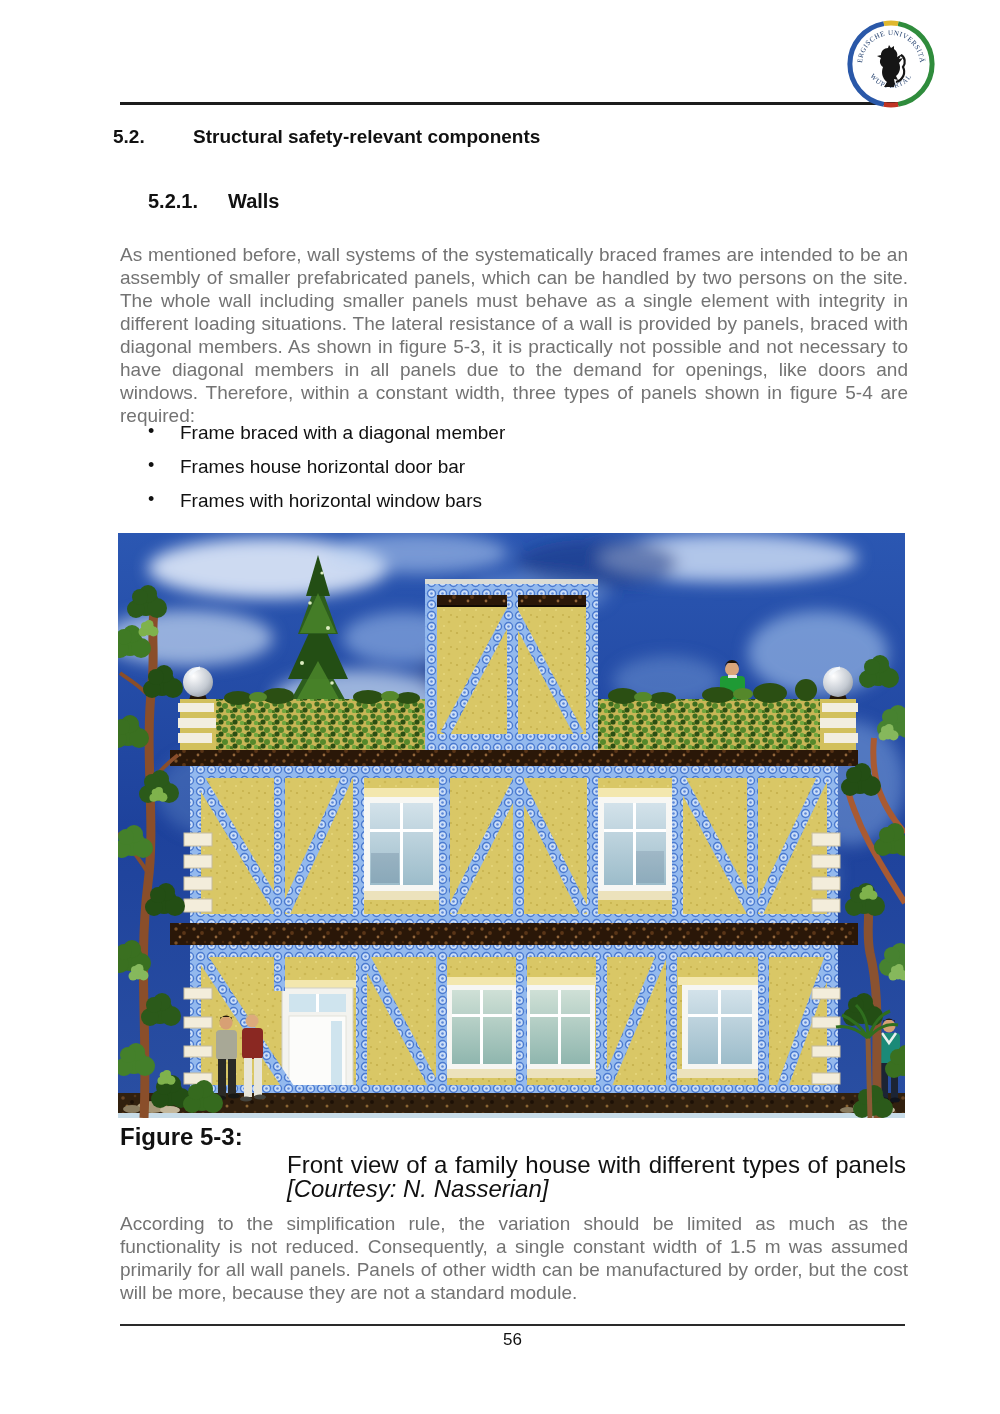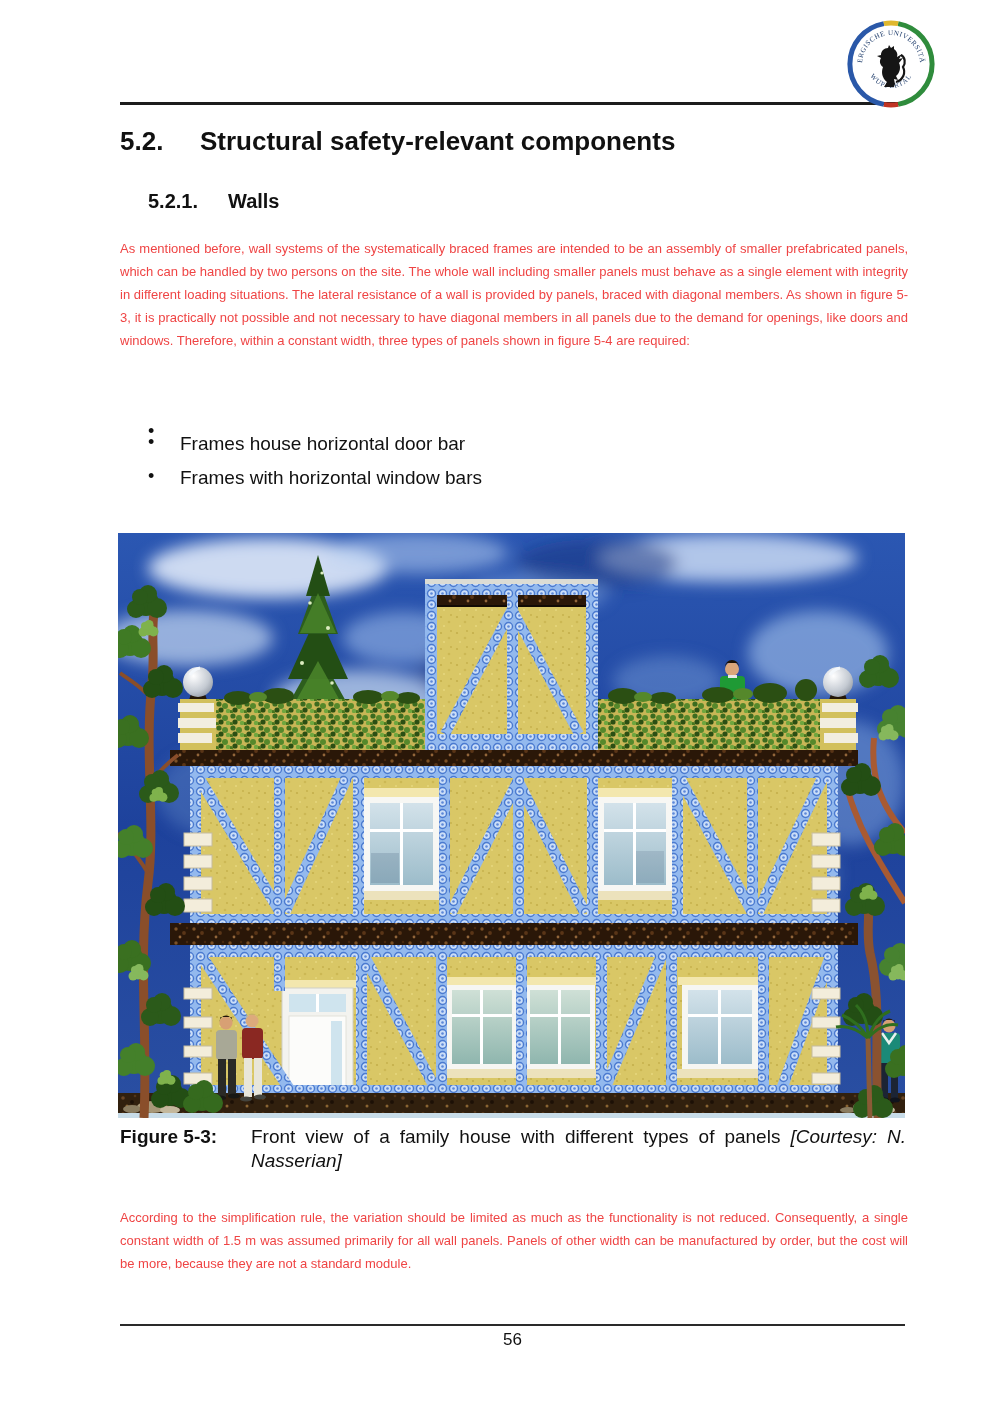--- a/index.html
+++ b/index.html
@@ -1,36 +1,36 @@
 <!DOCTYPE html>
 <html><head>
 <meta charset="utf-8">
 <style>
   html,body{margin:0;padding:0;background:#ffffff;}
   .page{position:relative;width:1000px;height:1414px;background:#fff;overflow:hidden;
         font-family:"Liberation Sans", sans-serif;color:#111;}
   .hdr-text{position:absolute;left:120px;top:83px;font-size:17px;font-weight:bold;letter-spacing:0.1px;}
   .hdr-rule{position:absolute;left:120px;top:102px;width:785px;height:3px;background:#1d1d1d;}
   .logo{position:absolute;left:845px;top:18px;width:92px;height:92px;}
-  .h1{position:absolute;left:120px;top:126px;width:786px;display:flex;font-size:26px;font-weight:bold;}
+  .h1{position:absolute;left:113px;top:126px;width:786px;display:flex;font-size:19px;font-weight:bold;}
   .h1 .num{width:80px;flex:0 0 80px;}
   .h2{position:absolute;left:120px;top:190px;width:786px;display:flex;font-size:20px;font-weight:bold;margin-left:28px;}
   .h2 .num{width:80px;flex:0 0 80px;}
-  .body-par{position:absolute;left:120px;width:788px;font-size:13px;line-height:23px;
-            text-align:justify;color:#ef4444;}
+  .body-par{position:absolute;left:120px;width:788px;font-size:19px;line-height:23px;
+            text-align:justify;color:#737373;}
   .p1{top:224px;}
   .p2{top:1193px;}
   .bullets{position:absolute;left:120px;top:421px;width:786px;list-style:none;margin:0;padding:0;
            font-size:19px;line-height:23px;}
   .bullets li{position:relative;padding-left:60px;margin-bottom:11px;}
   .bullets .blt{position:absolute;left:28px;top:-1px;font-size:18px;}
   .fig{position:absolute;left:118px;top:533px;width:787px;height:585px;}
-  .caption{position:absolute;left:120px;top:1125px;width:786px;display:flex;font-size:19px;line-height:24px;}
+  .caption{position:absolute;left:120px;top:1125px;width:786px;display:flex;font-size:24px;line-height:24px;gap:36px;}
   .caption .lbl{flex:0 0 131px;font-weight:bold;}
-  .caption .txt{flex:1;text-align:justify;}
+  .caption .txt{flex:1;text-align:justify;margin-top:28px;}
   .caption .courtesy{font-style:italic;}
   .ftr-rule{position:absolute;left:120px;top:1324px;width:785px;height:2px;background:#2a2a2a;}
   .pagenum{position:absolute;left:120px;top:1330px;width:785px;text-align:center;font-size:17px;}
 </style>
 </head>
 <body>
 
 <div class="page">
 
   <div class="hdr-rule"></div>
@@ -64,20 +64,21 @@
   <div class="h2">
     <span class="num">5.2.1.</span>
     <span>Walls</span>
   </div>
 
   <p class="body-par p1">As mentioned before, wall systems of the systematically braced frames are intended to be an assembly of smaller prefabricated panels, which can be handled by two persons on the site. The whole wall including smaller panels must behave as a single element with integrity in different loading situations. The lateral resistance of a wall is provided by panels, braced with diagonal members. As shown in figure 5-3, it is practically not possible and not necessary to have diagonal members in all panels due to the demand for openings, like doors and windows. Therefore, within a constant width, three types of panels shown in figure 5-4 are required:</p>
 
   <ul class="bullets">
     <li>
       <span class="blt">•</span>
+      <span>Frame braced with a diagonal member</span>
     </li>
     <li>
       <span class="blt">•</span>
       <span>Frames house horizontal door bar</span>
     </li>
     <li>
       <span class="blt">•</span>
       <span>Frames with horizontal window bars</span>
     </li>
   </ul>

